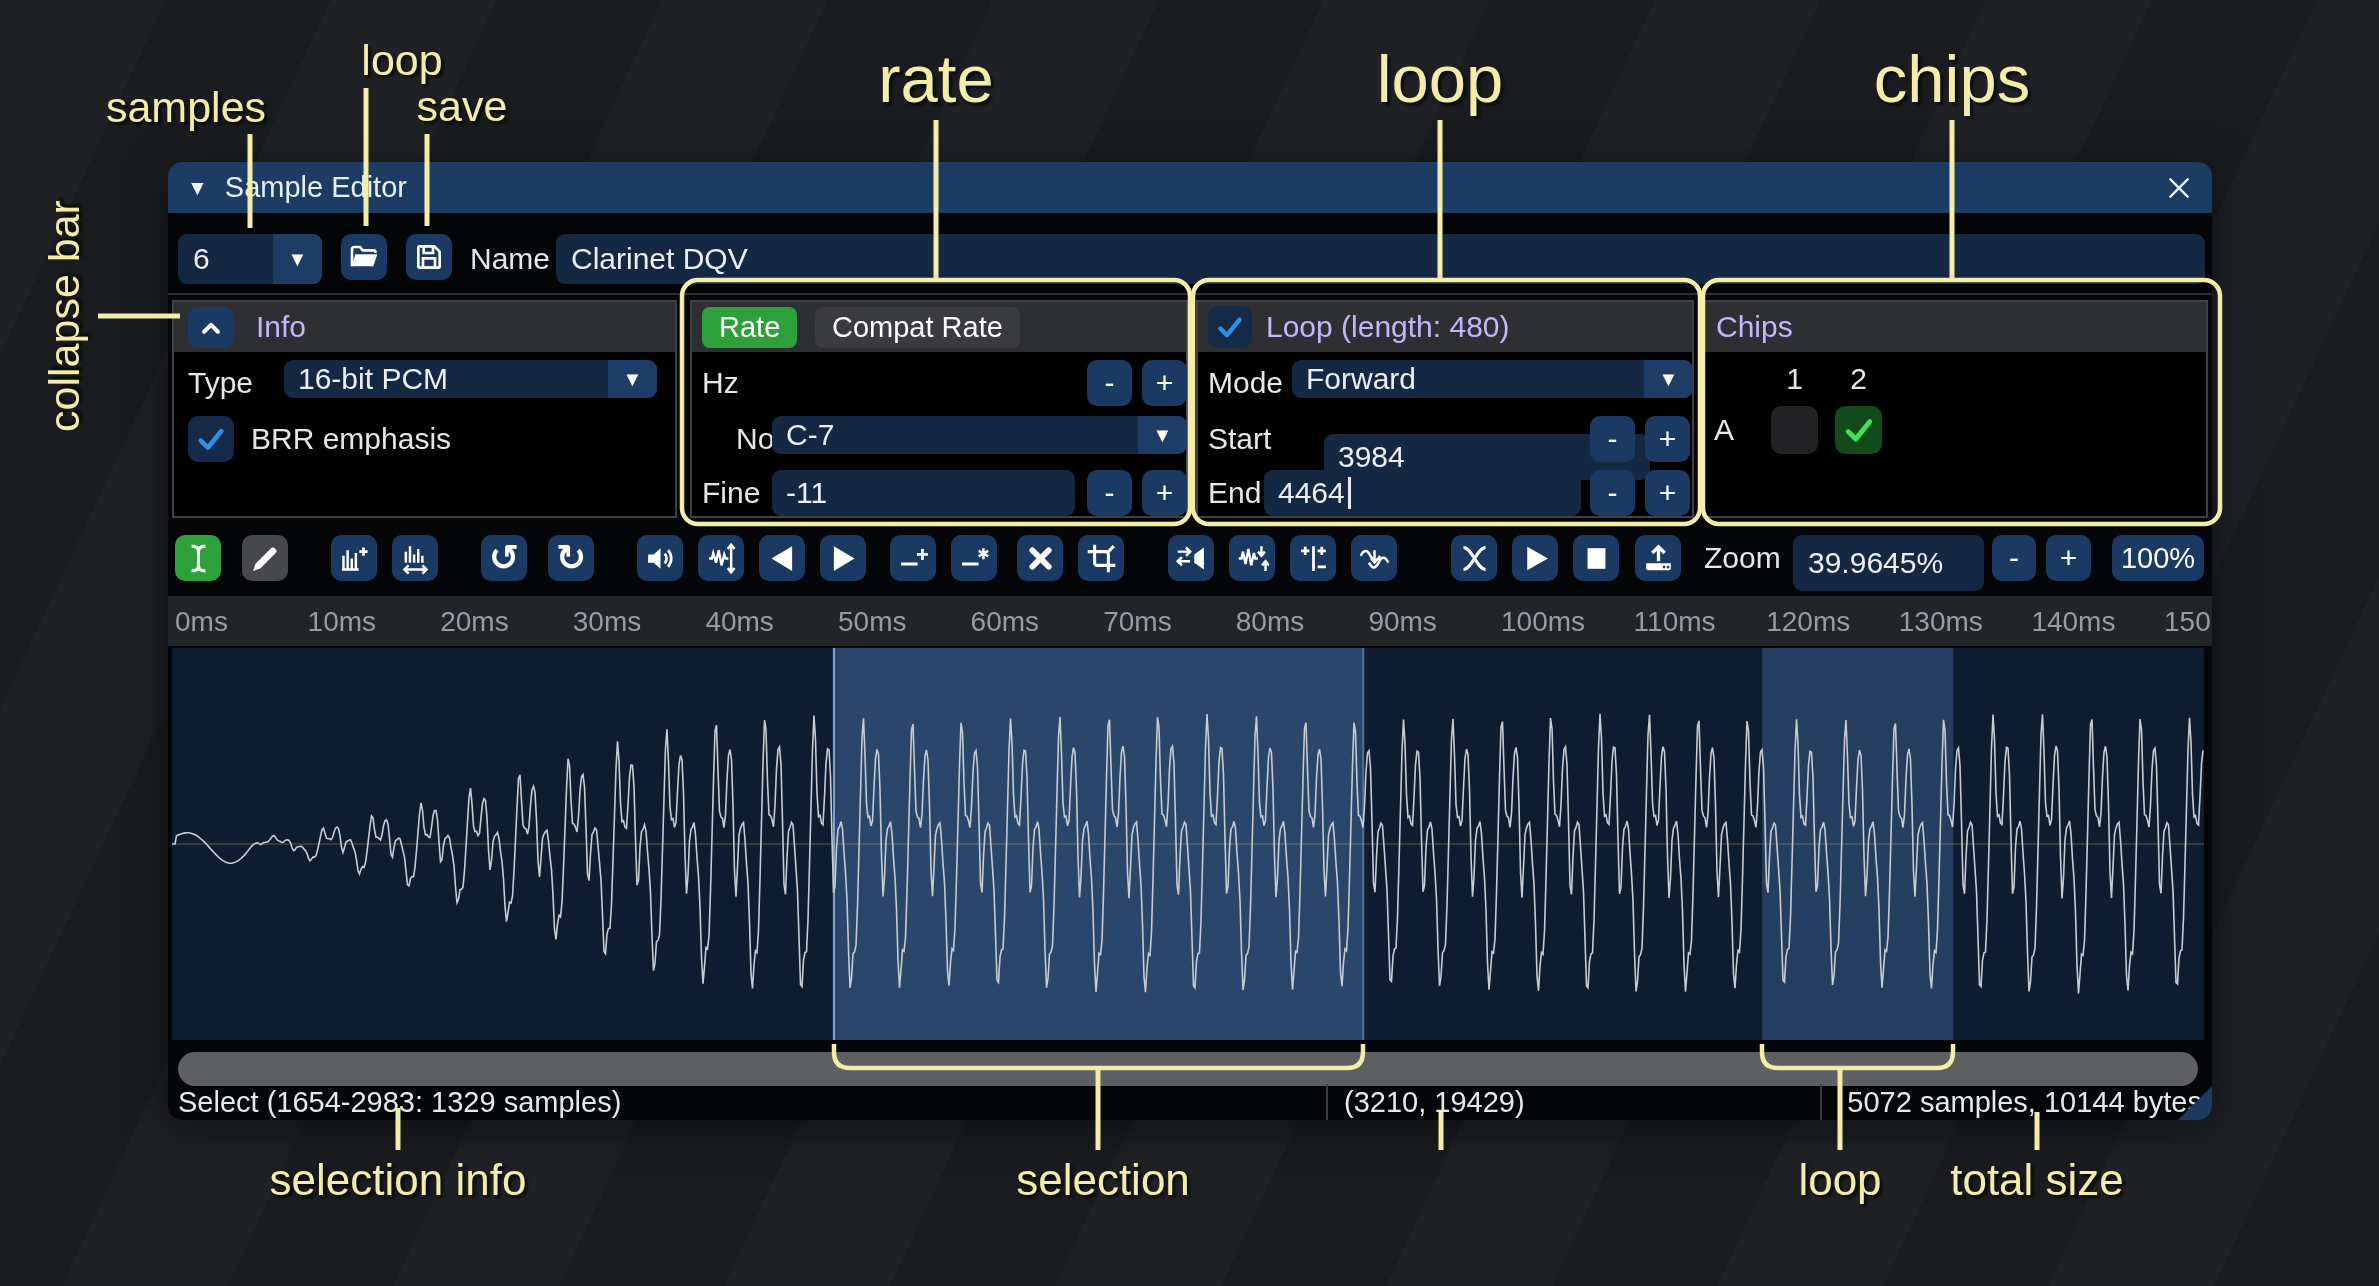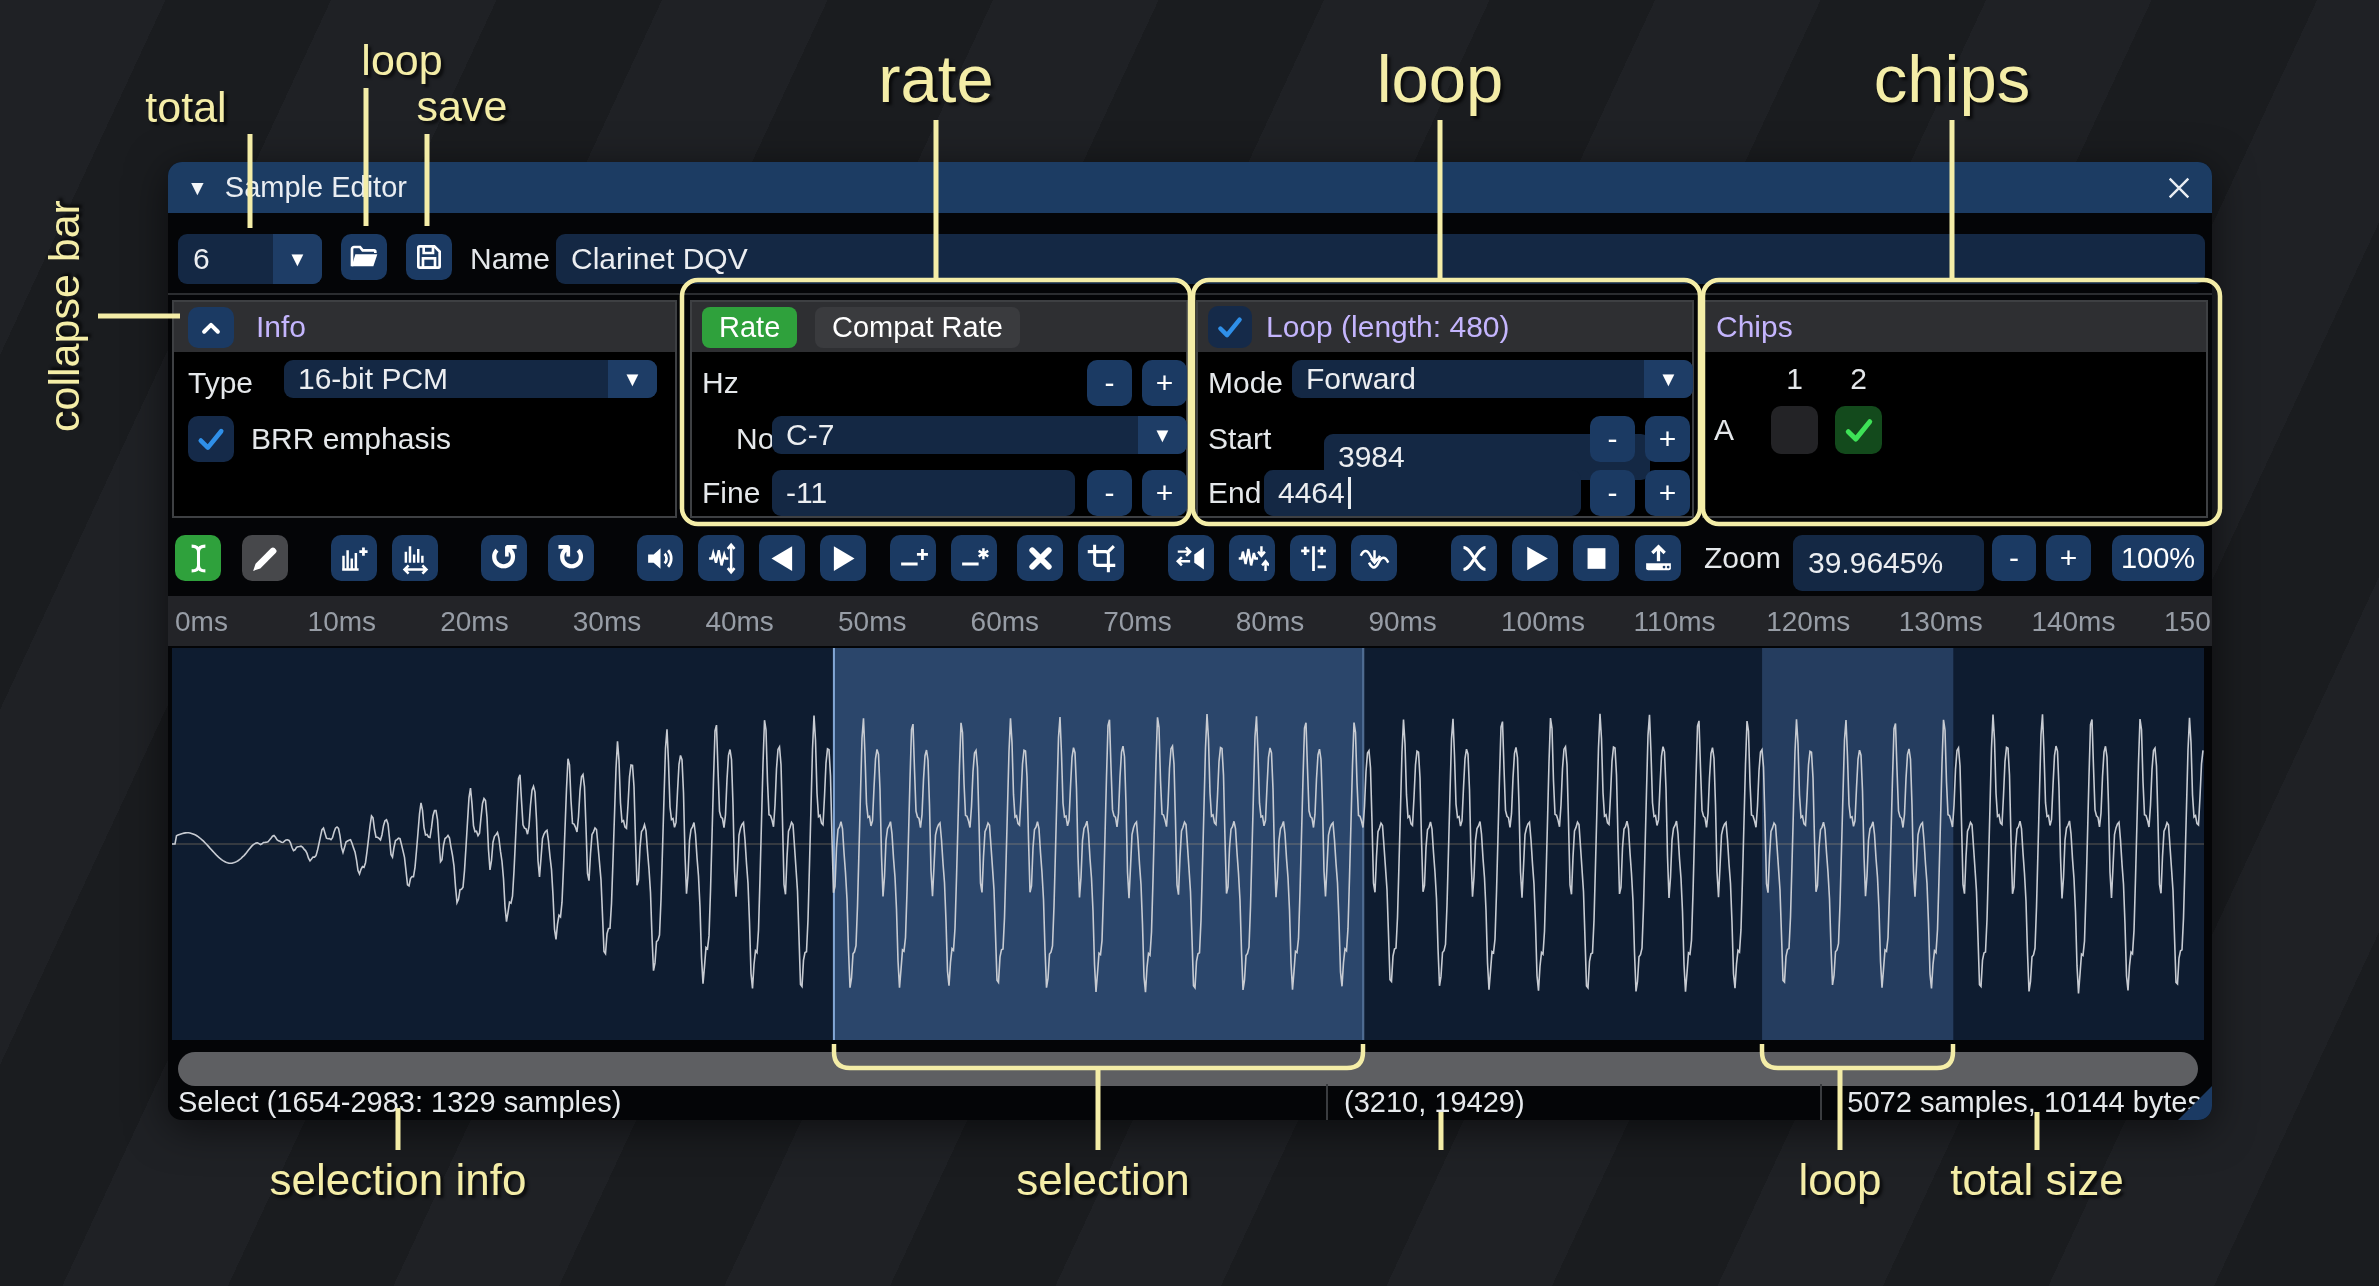--- a/index.html
+++ b/index.html
@@ -390,21 +390,21 @@
     </g>
     <g stroke="#f4eda7" stroke-width="4.5" fill="none">
       <rect x="682" y="280" width="508" height="244" rx="16"></rect>
       <rect x="1193" y="280" width="507" height="244" rx="16"></rect>
       <rect x="1703" y="280" width="517" height="244" rx="16"></rect>
       <path d="M834 1044 V1052 Q834 1068 850 1068 H1347 Q1363 1068 1363 1052 V1044"></path>
       <path d="M1762 1044 V1052 Q1762 1068 1778 1068 H1937 Q1953 1068 1953 1052 V1044"></path>
     </g>
   </svg>
 
-  <div class="anno small" style="left:186px; top:107px;">total</div>
+  <div class="anno small" style="left:186px; top:107px;">samples</div>
   <div class="anno small" style="left:402px; top:60px;">loop</div>
   <div class="anno small" style="left:462px; top:106px;">save</div>
   <div class="anno big" style="left:936px; top:78px;">rate</div>
   <div class="anno big" style="left:1440px; top:78px;">loop</div>
   <div class="anno big" style="left:1952px; top:78px;">chips</div>
   <div class="anno small vert" style="left:64px; top:316px;">collapse bar</div>
   <div class="anno" style="left:398px; top:1180px;">selection info</div>
   <div class="anno" style="left:1103px; top:1180px;">selection</div>
   <div class="anno" style="left:1840px; top:1180px;">loop</div>
   <div class="anno" style="left:2037px; top:1180px;">total size</div>

